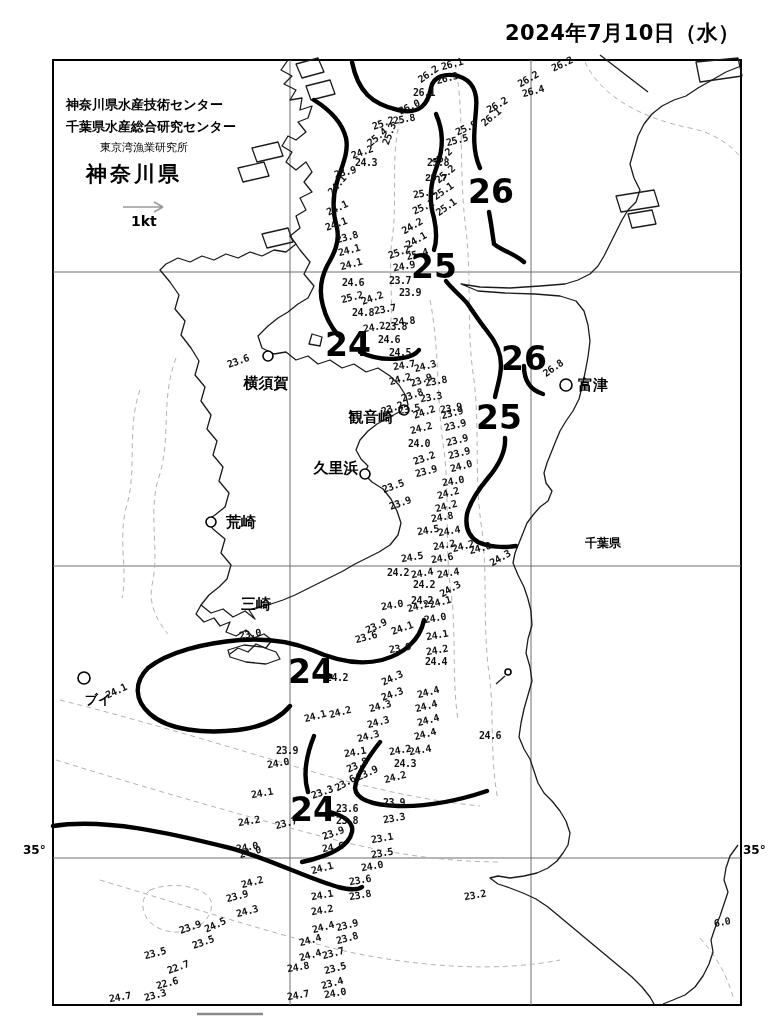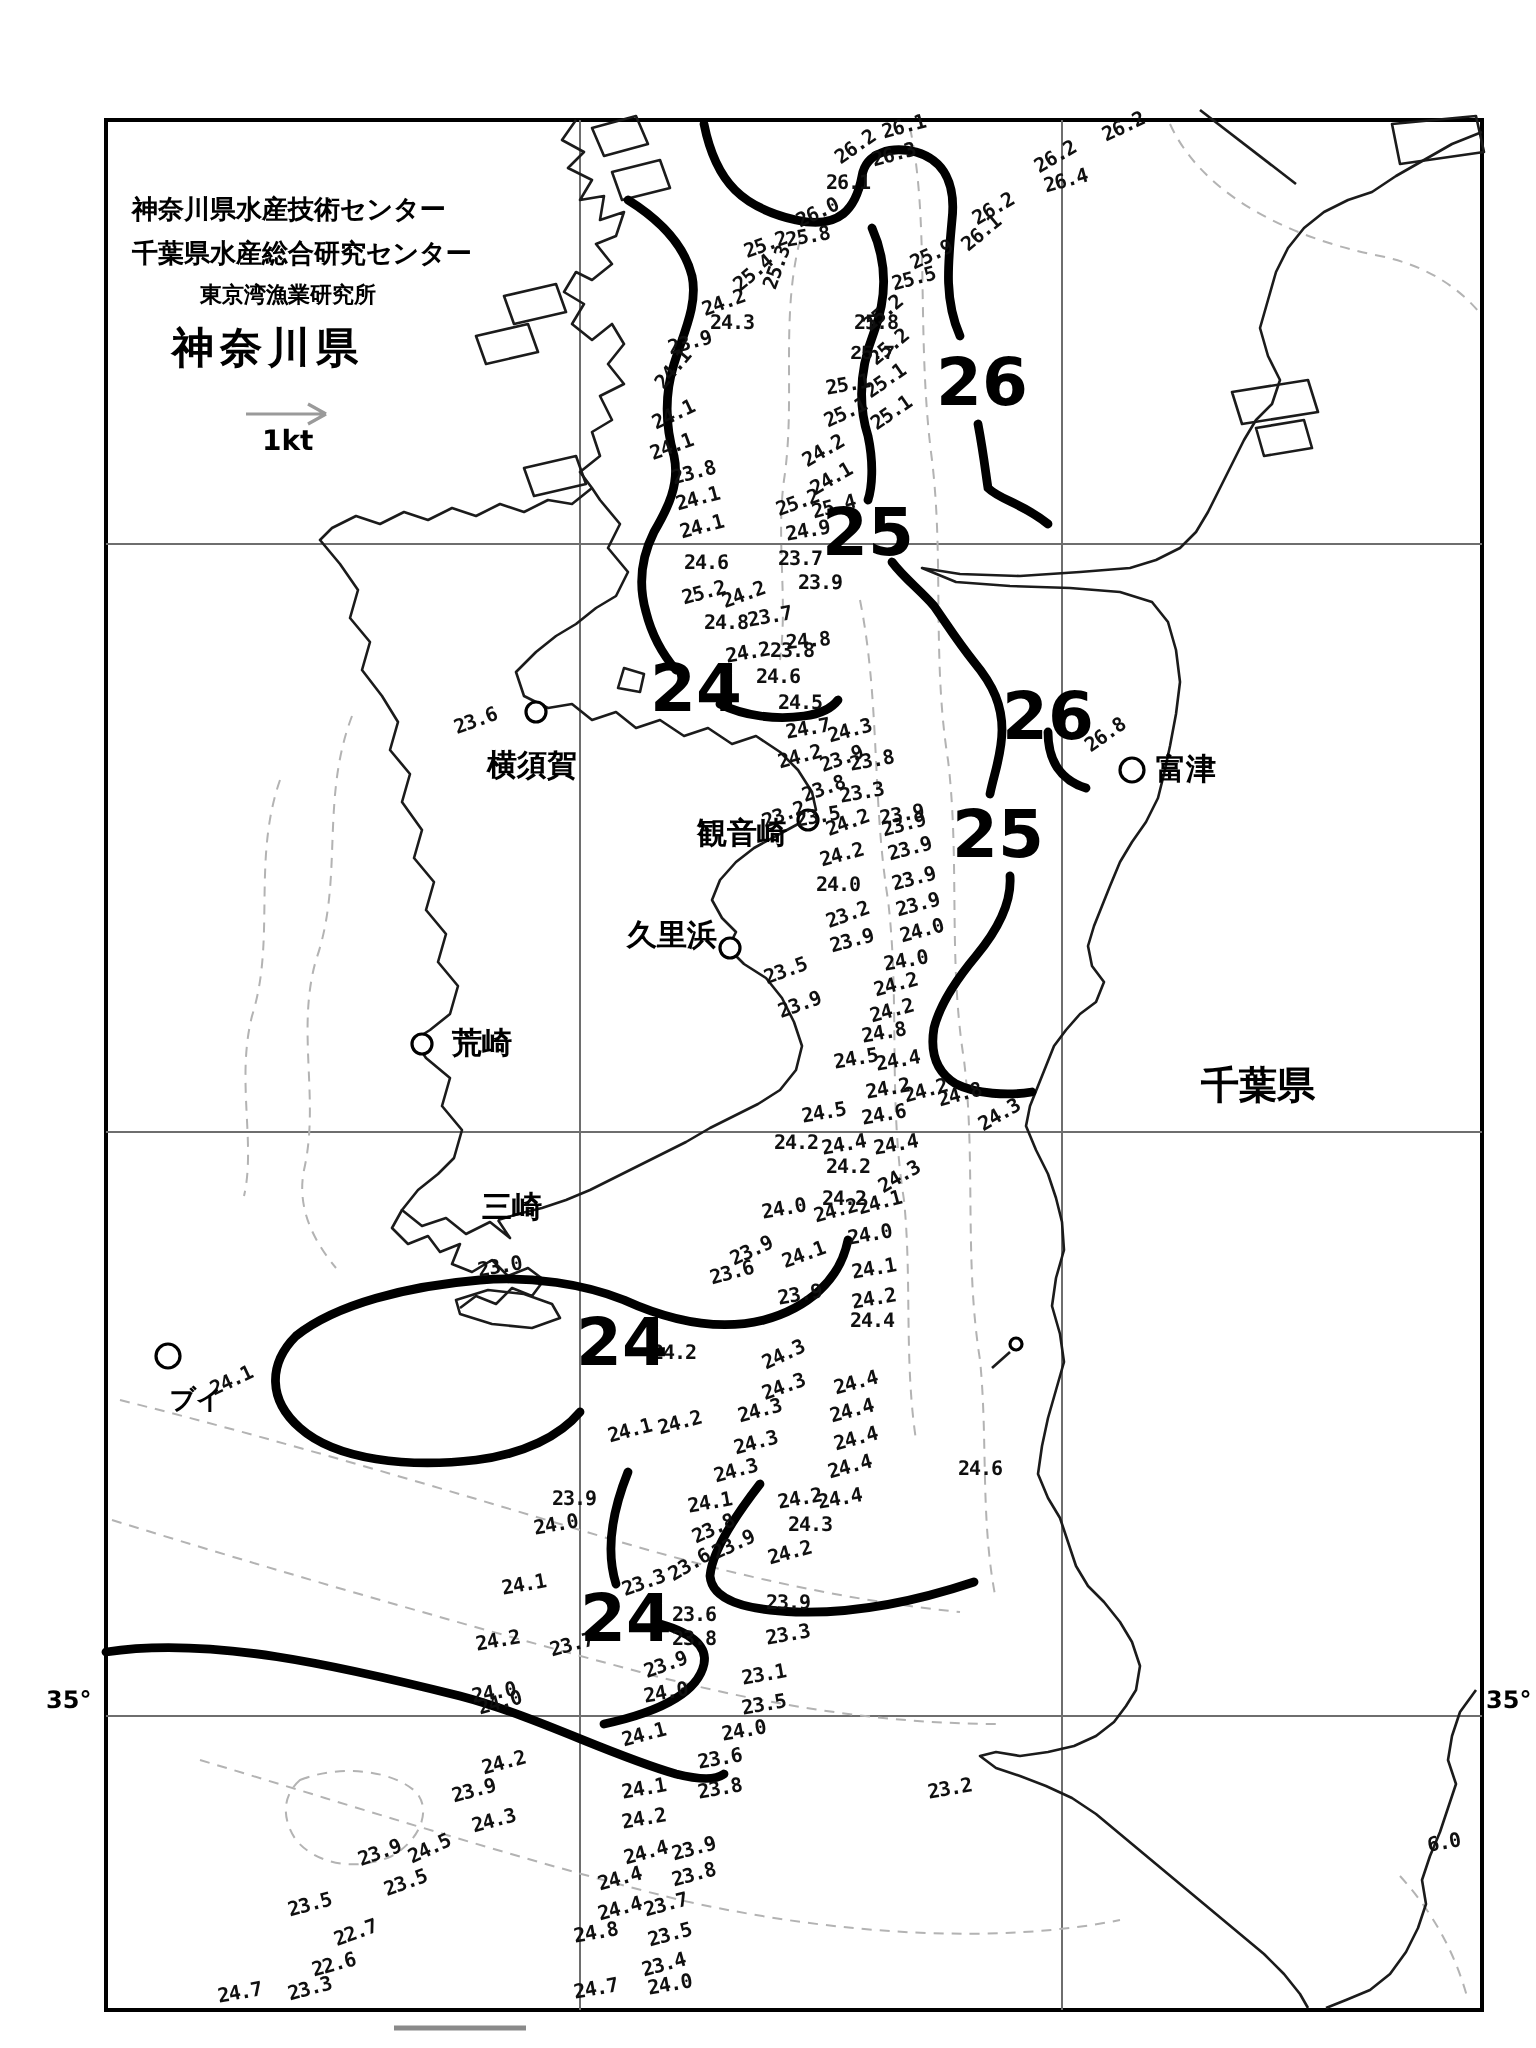--- a/index.html
+++ b/index.html
@@ -17,32 +17,33 @@
   circle.marker{fill:#fff;stroke:#000;stroke-width:1.6;}
   .sst{position:absolute;font-family:"DejaVu Sans Mono",monospace;font-size:10px;font-weight:bold;
        color:#101010;white-space:nowrap;letter-spacing:-0.5px;}
   .iso-num{position:absolute;font-family:"DejaVu Sans",sans-serif;font-size:33px;font-weight:600;
        color:#000;transform:translate(-50%,-50%);}
   .place{position:absolute;font-weight:bold;transform:translate(-50%,-50%);white-space:nowrap;}
   .title{position:absolute;left:90px;top:10px;font-size:30px;font-weight:bold;letter-spacing:10px;}
   .date{position:absolute;left:505px;top:19px;font-size:21px;font-weight:bold;letter-spacing:0.5px;}
   .org1{position:absolute;left:66px;top:96px;font-size:13px;font-weight:bold;}
   .org2{position:absolute;left:66px;top:118px;font-size:13px;font-weight:bold;}
-  .org3{position:absolute;left:100px;top:140px;font-size:11px;font-weight:bold;}
+  .org3{position:absolute;left:100px;top:140px;font-size:11px;font-weight:normal;}
   .pref-kanagawa{position:absolute;left:86px;top:160px;font-size:21px;font-weight:bold;letter-spacing:3px;}
   .kt{position:absolute;left:131px;top:213px;font-size:14px;font-weight:bold;}
   .lat{position:absolute;font-size:12px;font-weight:bold;}
   .lat-left{left:23px;top:843px;}
   .lat-right{left:743px;top:843px;}
 </style>
 </head>
 <body>
 
 <div class="page">
 
+  <div class="date">2024年7月10日（水）</div>
 
   <svg id="map-svg" width="768" height="1024" viewBox="0 0 768 1024">
       <rect x="53" y="60" width="688" height="945" class="frame"></rect>
       <line x1="290" x2="290" y1="60" y2="1005" class="grid"></line>
       <line x1="531" x2="531" y1="60" y2="1005" class="grid"></line>
       <line x1="53" x2="741" y1="272" y2="272" class="grid"></line>
       <line x1="53" x2="741" y1="566" y2="566" class="grid"></line>
       <line x1="53" x2="741" y1="858" y2="858" class="grid"></line>
       <path d="M176,358 C160,400 172,440 158,480 C148,515 160,550 152,585 C148,605 158,622 168,634" class="bathy"></path>
       <path d="M140,390 C126,430 138,470 126,508 C118,540 128,572 122,598" class="bathy"></path>
@@ -285,18 +286,18 @@
         <div class="iso-num" style="left: 311px; top: 671px;">24</div>
         <div class="iso-num" style="left: 313px; top: 809px;">24</div>
       </div>
     <div id="label-layer">
         <div class="place" style="left: 266px; top: 383px; font-size: 15px;">横須賀</div>
         <div class="place" style="left: 371px; top: 417px; font-size: 15px;">観音崎</div>
         <div class="place" style="left: 336px; top: 468px; font-size: 15px;">久里浜</div>
         <div class="place" style="left: 241px; top: 522px; font-size: 15px;">荒崎</div>
         <div class="place" style="left: 256px; top: 604px; font-size: 15px;">三崎</div>
         <div class="place" style="left: 593px; top: 385px; font-size: 15px;">富津</div>
-        <div class="place" style="left: 629px; top: 543px; font-size: 19px;">千葉県</div>
+        <div class="place" style="left: 603px; top: 543px; font-size: 12px;">千葉県</div>
         <div class="place" style="left: 98px; top: 700px; font-size: 13px;">ブイ</div>
       </div>
   </div>
 
 </div>
 
 </body></html>

